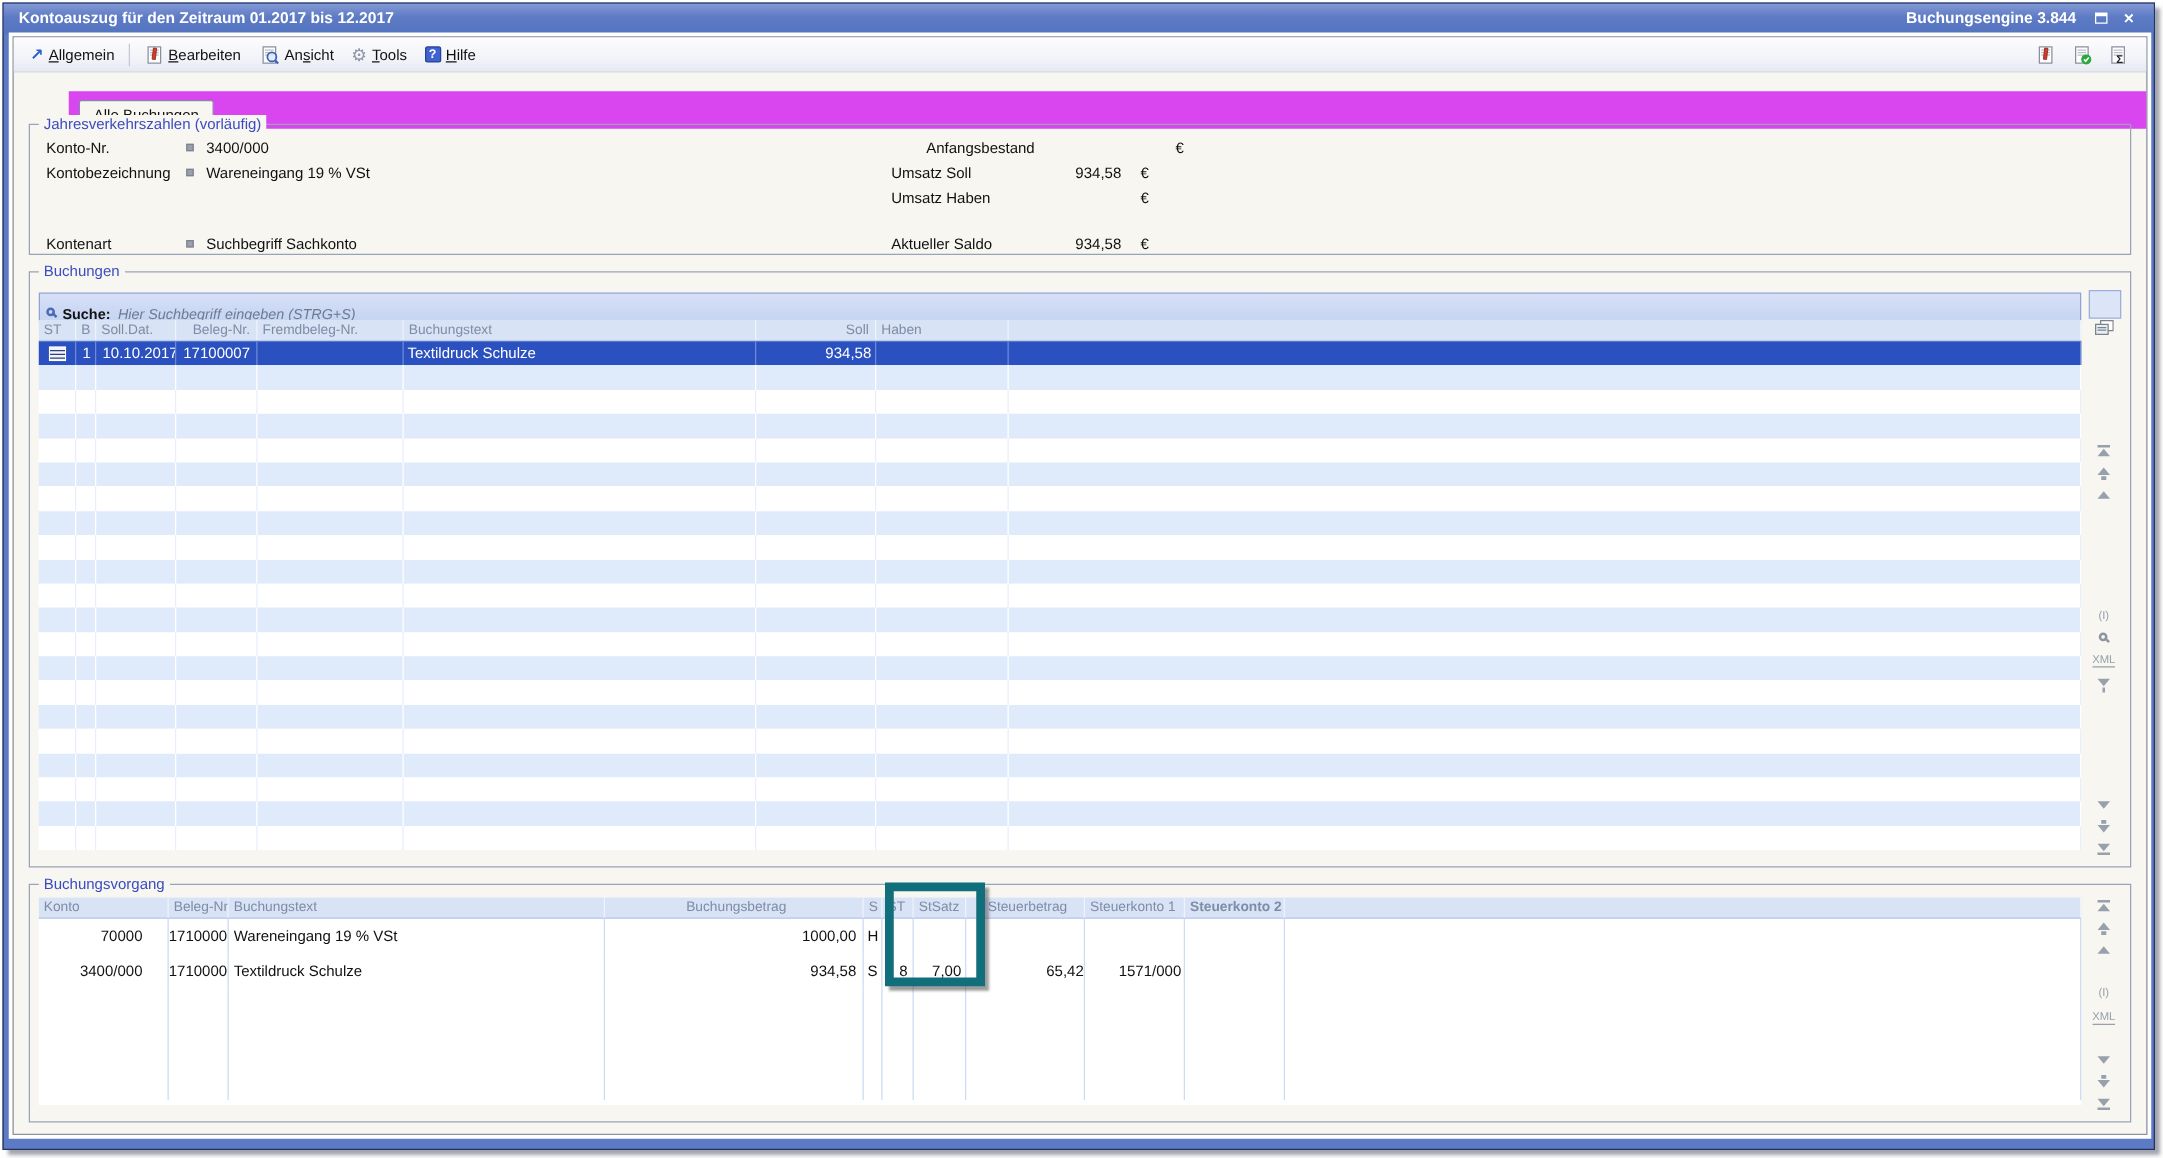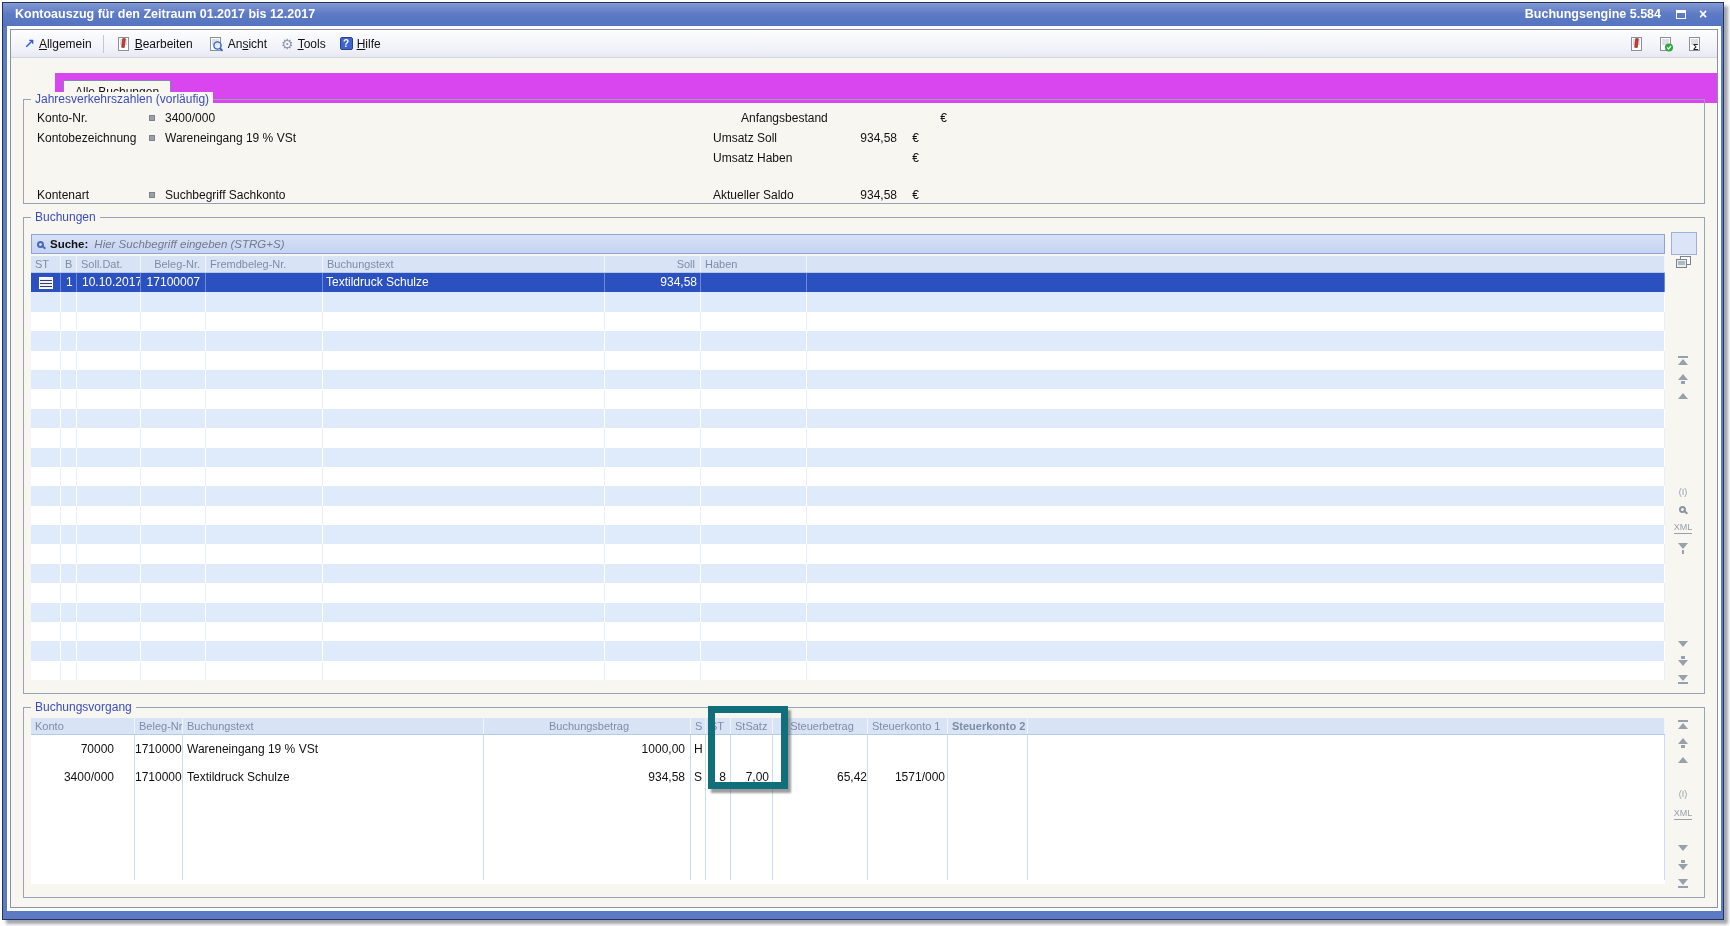--- a/index.html
+++ b/index.html
@@ -54,21 +54,21 @@
   .f-row { position:absolute; height:16px; font-size:12px; color:#111; white-space:nowrap; }
   .f-bullet { position:absolute; left:112px; top:4px; width:6px; height:6px; background:#9aa0a8;
               border:1px solid #7d838c; }
   .f-val { position:absolute; left:128px; top:0; }
   .fr-label { position:absolute; left:0; top:0; }
   .fr-val { position:absolute; right:28px; top:0; }
   .fr-eur { position:absolute; right:6px; top:0; }
   
   .searchbar { position:absolute; left:8px; top:24px; width:1634px; height:20px;
                background:linear-gradient(180deg,#d7e0f6,#c5d4f2); border:1px solid #8ba3d8;
-               display:flex; align-items:center; gap:6px; padding:0 5px; }
+               display:flex; align-items:flex-start; gap:6px; padding:11px 5px; }
   .search-label { font-size:11.5px; font-weight:bold; color:#111; }
   .search-ph { font-size:11.5px; font-style:italic; color:#6f7a90; }
   .srch-side-btn { position:absolute; right:8px; top:22px; width:26px; height:23px;
                    background:#dbe5f7; border:1px solid #9db0dc; }
   .mag { width:7px; height:7px; border:2px solid #4a6ab8; border-radius:50%; position:relative; display:inline-block; }
   .mag::after { content:''; position:absolute; width:5px; height:2px; background:#4a6ab8;
                 right:-4px; bottom:-2px; transform:rotate(45deg); }
   .mag.gray { border-color:#8d95a2; } .mag.gray::after { background:#8d95a2; }
   
   .table { position:absolute; background:#fff; }
@@ -107,21 +107,21 @@
   
   .teal-box { position:absolute; left:697px; top:618px; width:80px; height:83px;
               border:7px solid #106f7a; box-shadow:3px 4px 2px rgba(60,60,60,.5); z-index:5; }
 </style>
 </head>
 <body>
 
 <div class="window">
   <div class="titlebar">
     <span class="title">Kontoauszug für den Zeitraum 01.2017 bis 12.2017</span>
-    <span class="appver">Buchungsengine 5.584</span>
+    <span class="appver">Buchungsengine 3.844</span>
     <span class="winbtn maxbtn">
       <span class="maxglyph"></span>
     </span>
     <span class="winbtn closebtn">×</span>
   </div>
 
   <div class="inner">
     <div class="menubar">
       <div id="menu-items">
           <div class="menu-item">

